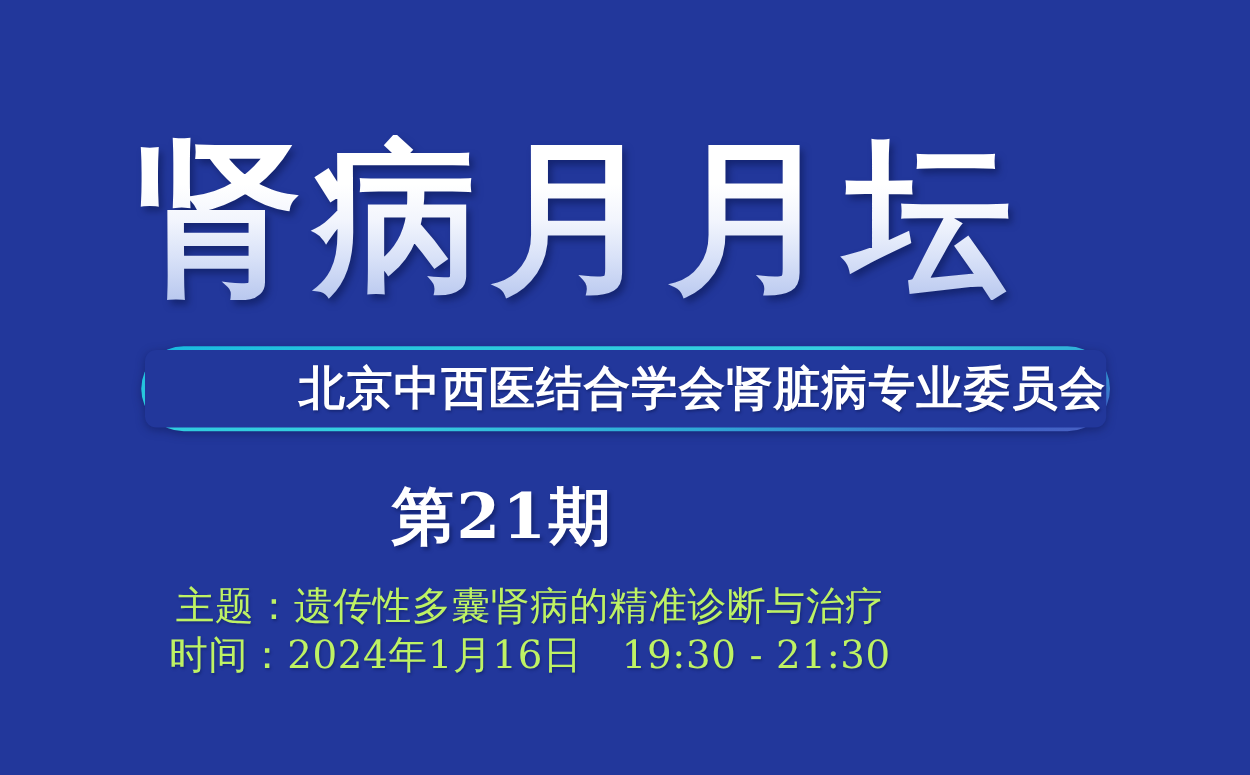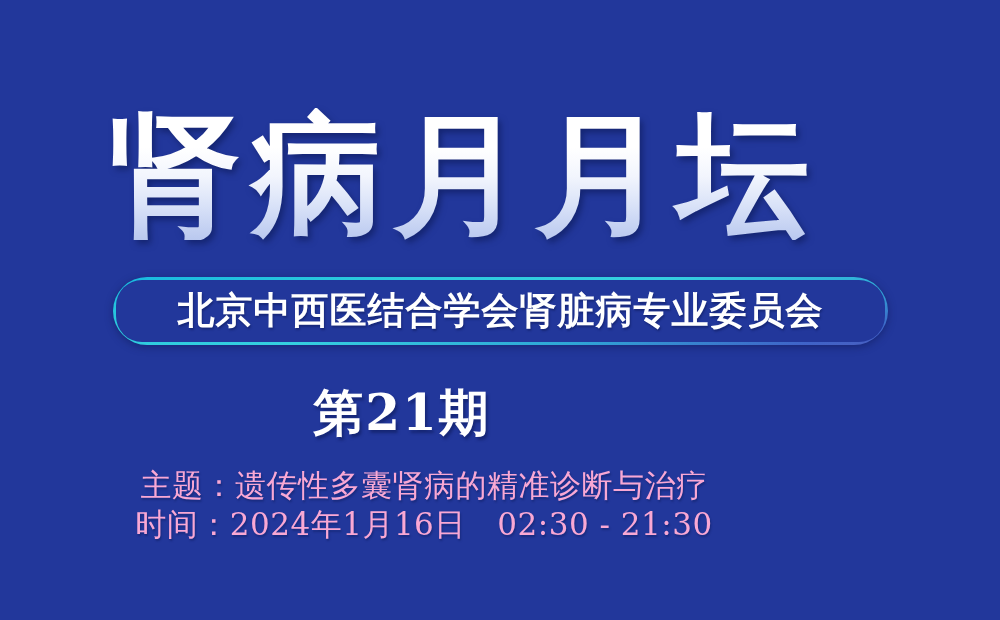--- a/index.html
+++ b/index.html
@@ -78,25 +78,25 @@
         #35cfe0 48%,
         #2fa6d6 72%,
         #3f63c8 92%,
         #4a5fc0 100%);
     filter: drop-shadow(0 2px 4px rgba(8, 18, 70, 0.45));
   }
   .pill-inner {
     width: 100%;
     height: 100%;
     box-sizing: border-box;
-    border-radius: 26px;
+    border-radius: 9px;
     background: #22379B;
     display: flex;
     align-items: center;
-    justify-content: center;
+    justify-content: flex-end;
   }
   .pill-text {
     font-family: "DejaVu Serif", "Liberation Serif", serif;
     font-weight: bold;
     font-size: 37px;
     letter-spacing: 1px;
     color: #ffffff;
     white-space: nowrap;
     text-shadow: 1px 2px 2px rgba(10, 22, 80, 0.45);
   }
@@ -119,21 +119,21 @@
   }
 
   
   .details {
     position: absolute;
     left: 0;
     top: 466px;
     width: 848px;
     text-align: center;
     font-family: "DejaVu Serif", "Liberation Serif", serif;
-    color: #f9a8d4;
+    color: #bef264;
   }
   .detail-line {
     font-size: 31px;
     line-height: 39px;
     letter-spacing: 0.5px;
     white-space: nowrap;
     text-shadow: 1px 2px 2px rgba(10, 22, 80, 0.4);
   }
 </style>
 </head>
@@ -150,16 +150,16 @@
       <div class="pill-inner">
         <span class="pill-text">北京中西医结合学会肾脏病专业委员会</span>
       </div>
     </div>
   </div>
 
   <div class="issue">第21期</div>
 
   <div class="details">
     <div class="detail-line">主题：遗传性多囊肾病的精准诊断与治疗</div>
-    <div class="detail-line">时间：2024年1月16日　02:30 - 21:30</div>
+    <div class="detail-line">时间：2024年1月16日　19:30 - 21:30</div>
   </div>
 
 </div>
 
 </body></html>

